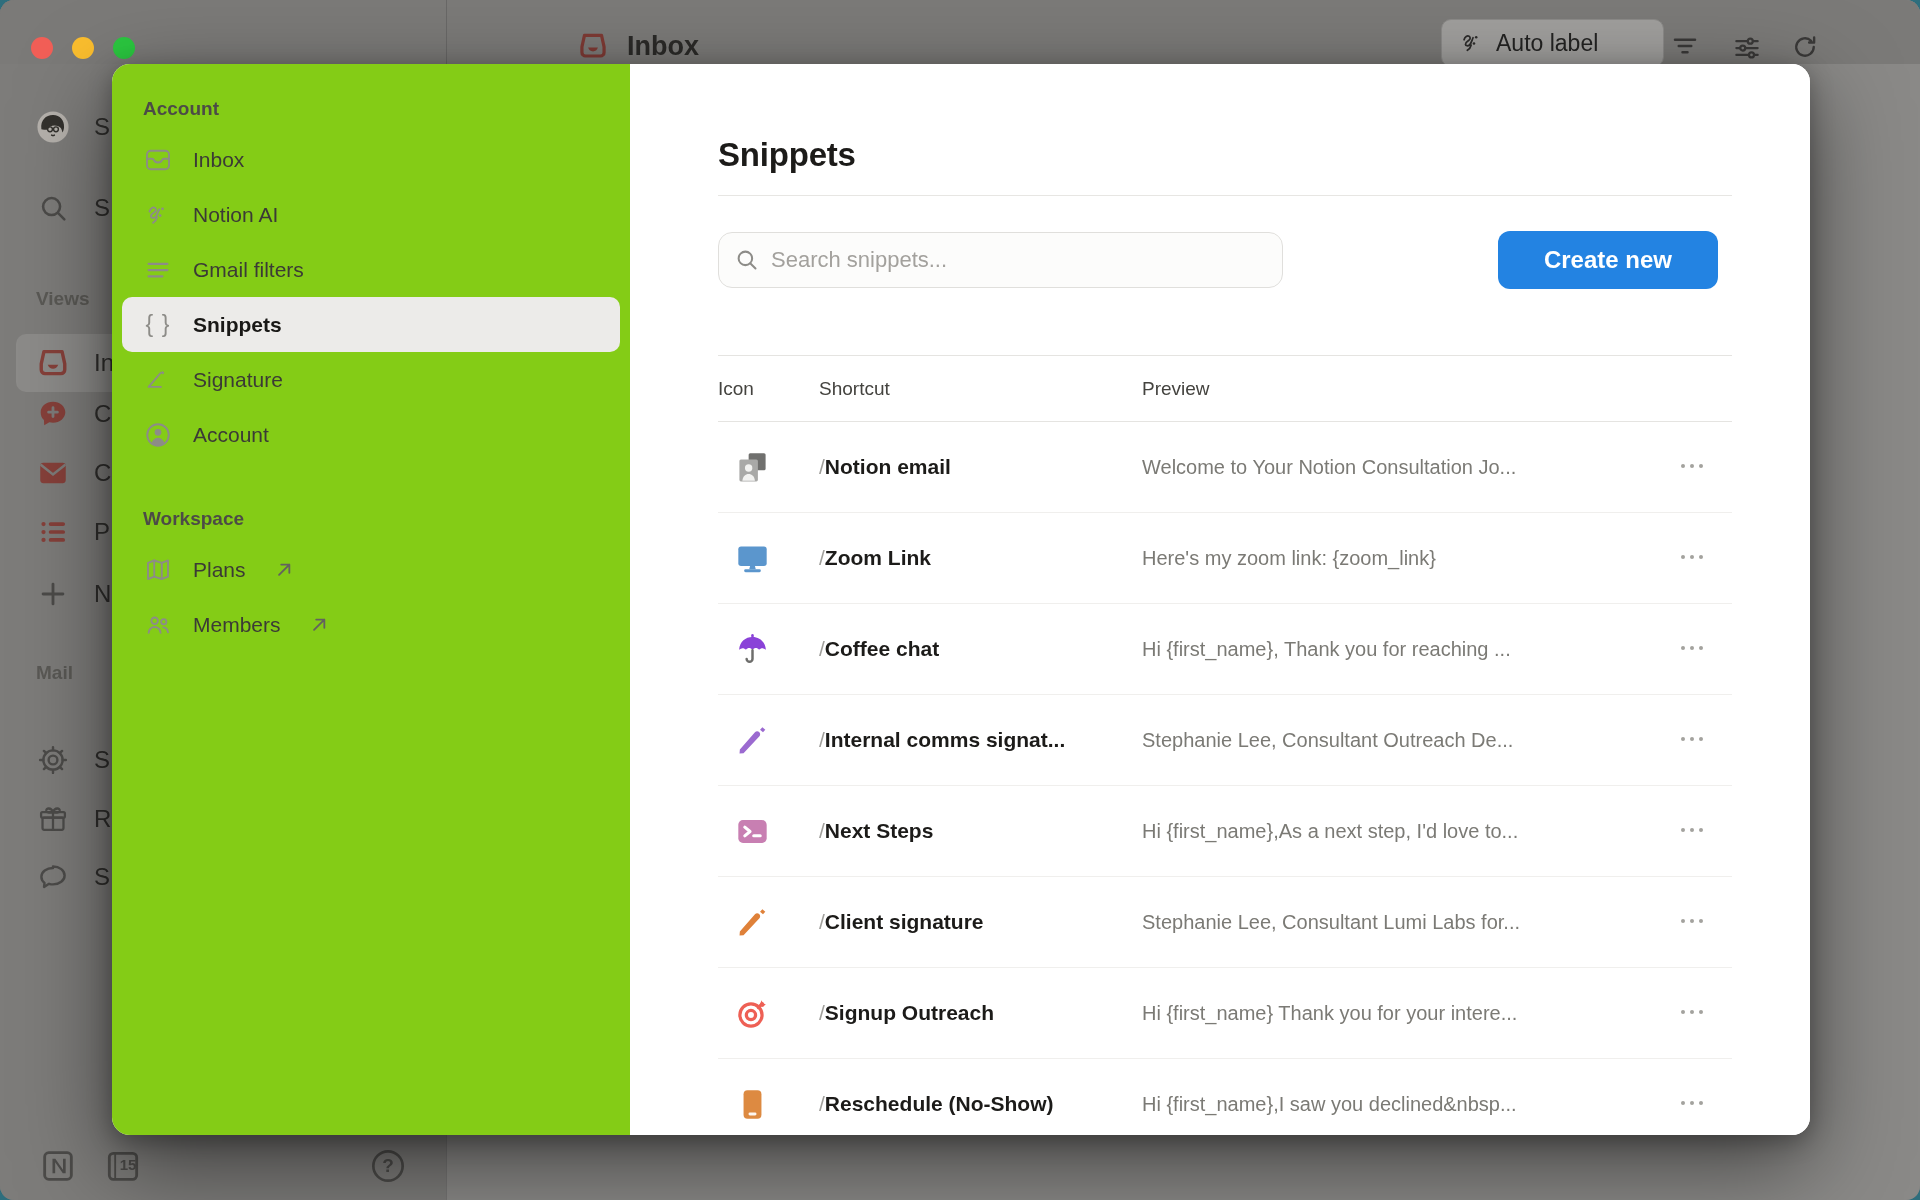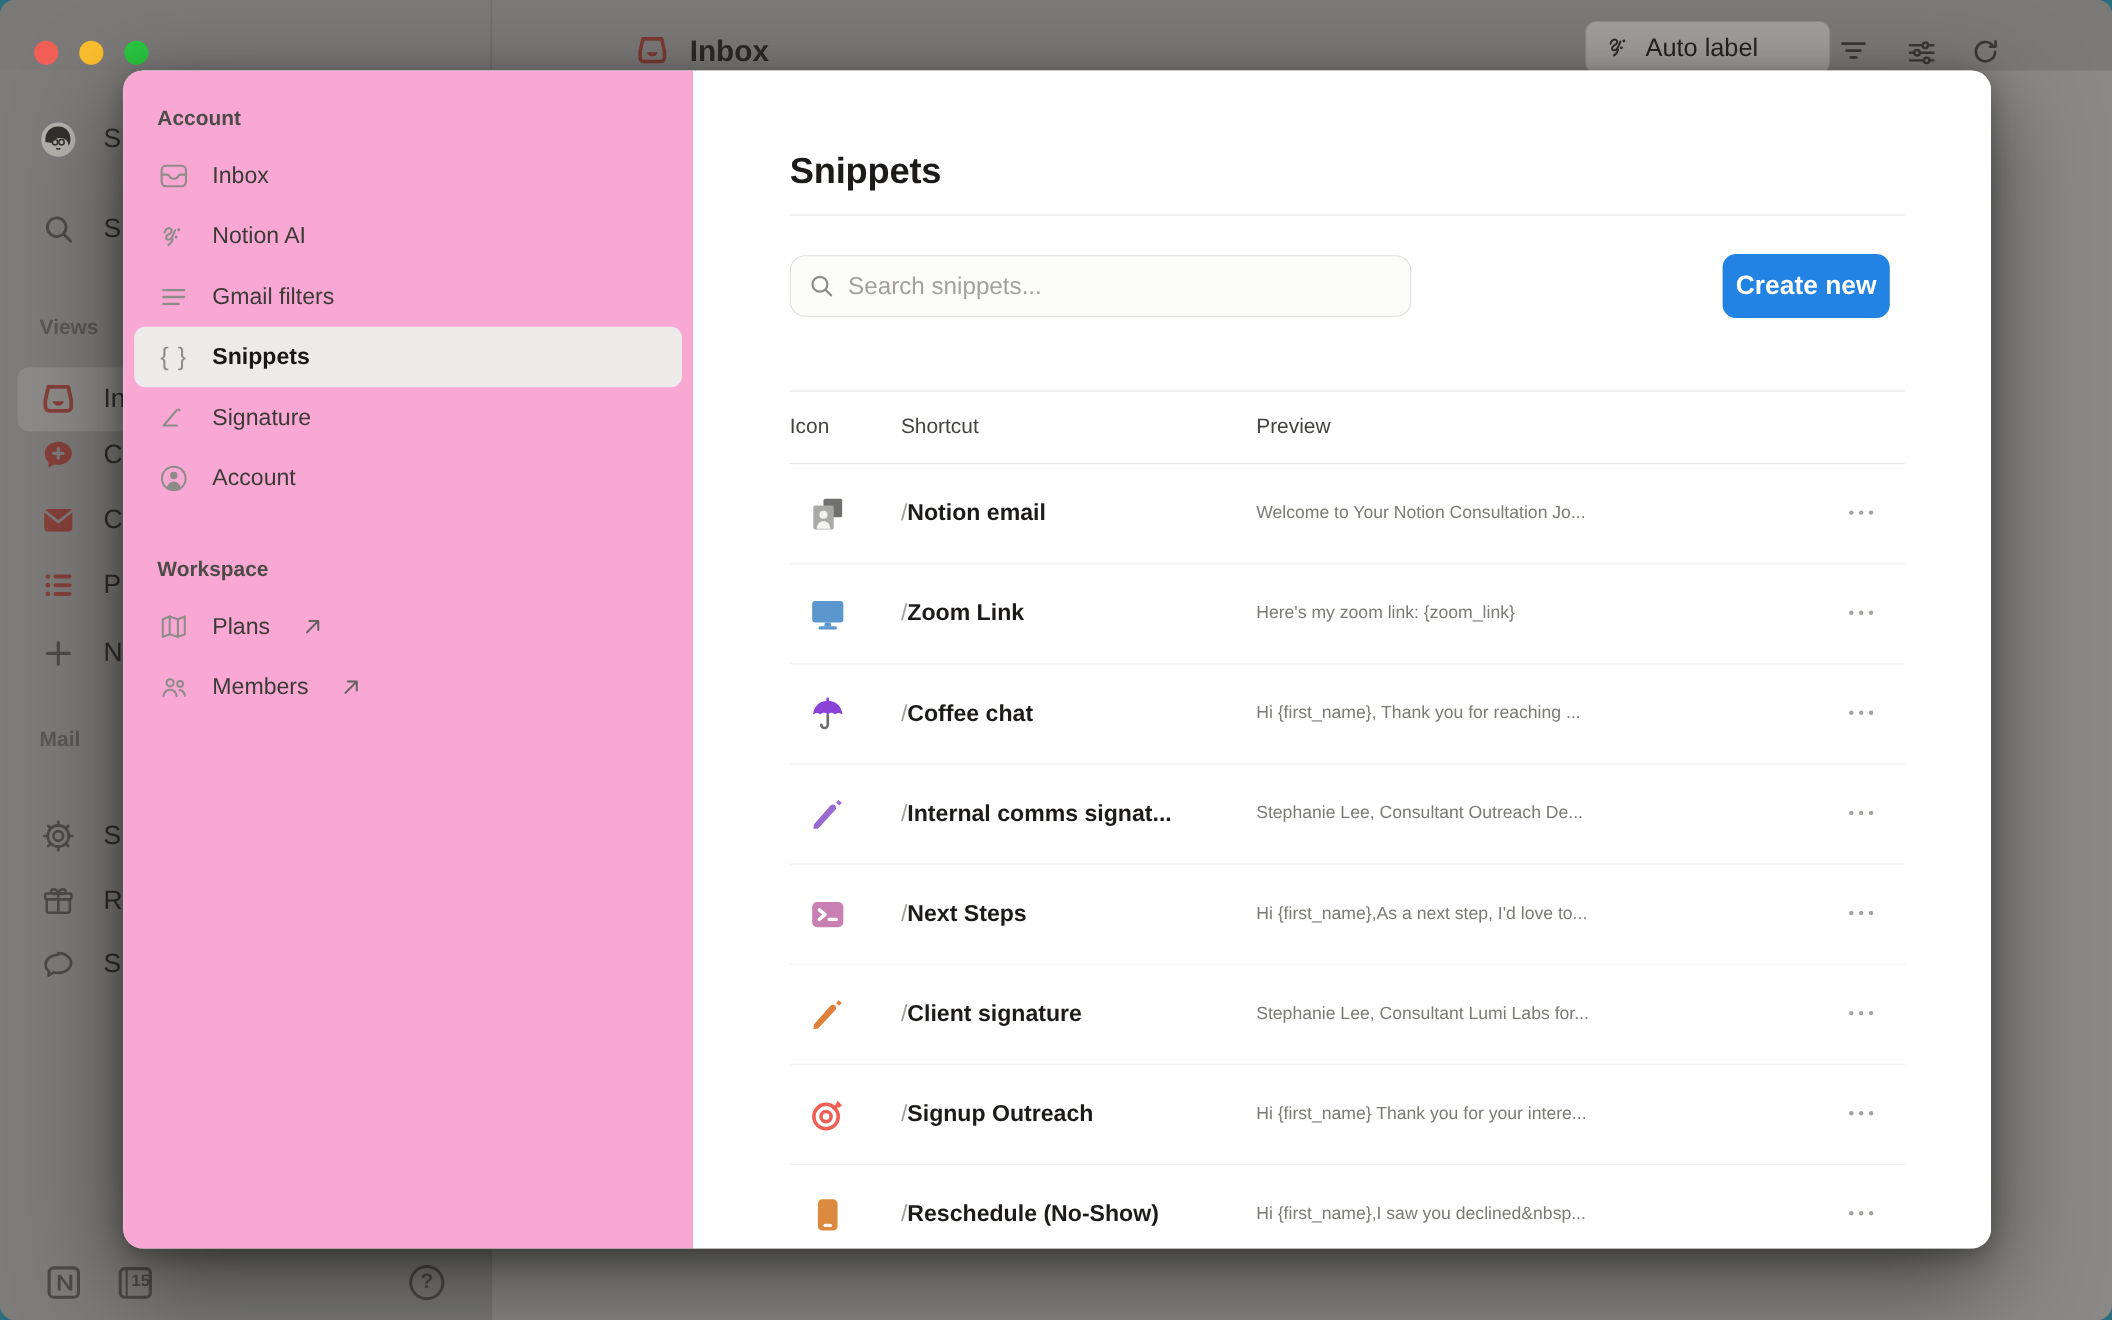--- a/index.html
+++ b/index.html
@@ -41,21 +41,21 @@
   .bg-hicon svg{width:100%;height:100%;}
 
   .dock-item{position:absolute;top:1146px;width:40px;height:40px;color:#4c4b49;}
   .dock-item svg{position:absolute;inset:0;width:100%;height:100%;}
   .dock-num{position:absolute;left:10px;top:10px;width:30px;text-align:center;font-size:15px;font-weight:700;color:#4c4b49;}
   .dock-q{position:absolute;inset:0;display:flex;align-items:center;justify-content:center;font-size:19px;font-weight:700;color:#4c4b49;}
 
   
   .modal{position:absolute;left:112px;top:64px;width:1698px;height:1071px;border-radius:18px;overflow:hidden;
     display:flex;background:#fff;box-shadow:0 30px 90px rgba(0,0,0,.5),0 6px 24px rgba(0,0,0,.3);}
-  .m-side{width:518px;flex:0 0 auto;background:#f9a8d4;padding-top:34px;box-sizing:border-box;}
+  .m-side{width:518px;flex:0 0 auto;background:#84cc16;padding-top:34px;box-sizing:border-box;}
   .msec-header{margin:0 0 12px 31px;font-size:19px;font-weight:600;color:#4c4b47;}
   .msec + .msec{margin-top:46px;}
   .ms-item{height:55px;margin:0 10px;padding-left:21px;border-radius:10px;display:flex;align-items:center;gap:20px;cursor:default;}
   .ms-item .ico{width:30px;height:30px;color:#8d8c88;display:flex;align-items:center;justify-content:center;flex:0 0 auto;}
   .ms-item .ico svg{width:100%;height:100%;}
   .ms-item .braces{font-size:23px;color:#8d8c88;font-weight:500;letter-spacing:1px;}
   .ms-item .lbl{font-size:21px;color:#3b3a36;white-space:nowrap;}
   .ms-item.selected{background:#ecebe9;}
   .ms-item.selected .lbl{font-weight:600;color:#191816;}
   .ms-item .ext{width:26px;height:26px;color:#63625e;margin-left:6px;}
@@ -64,34 +64,34 @@
   .m-main{flex:1;background:#fff;padding:0 78px 0 88px;box-sizing:border-box;overflow:hidden;}
   .m-title{margin:72px 0 0;font-size:33px;font-weight:700;color:#1c1b19;letter-spacing:-.2px;}
   .m-divider{margin-top:21px;height:1px;background:#e7e6e3;}
   .m-controls{margin-top:35px;display:flex;align-items:center;justify-content:space-between;height:58px;}
   .m-search{position:relative;width:565px;height:56px;}
   .m-search input{width:100%;height:100%;box-sizing:border-box;border:1.5px solid #e0dfdc;border-radius:14px;
     background:#fcfcfb;padding:0 16px 0 52px;font-size:22px;color:#37363融2;outline:none;font-family:inherit;}
   .m-search input::placeholder{color:#a3a19d;}
   .m-search .ico{position:absolute;left:15px;top:14px;width:27px;height:27px;color:#8d8c88;}
   .m-search .ico svg{width:100%;height:100%;}
-  .m-create{height:58px;padding:0 12px;margin-right:14px;border:none;border-radius:12px;background:#2383e2;
+  .m-create{height:58px;padding:0 46px;margin-right:14px;border:none;border-radius:12px;background:#2383e2;
     color:#fff;font-size:24px;font-weight:600;font-family:inherit;cursor:pointer;}
 
   .m-table{margin-top:66px;border-top:1px solid #e5e4e1;}
   .t-head{display:grid;grid-template-columns:101px 323px 1fr 60px;align-items:center;height:65px;border-bottom:1px solid #e5e4e1;}
   .t-head span{font-size:19px;font-weight:500;color:#44433f;}
   .trow{display:grid;grid-template-columns:101px 323px 1fr 60px;align-items:center;height:90px;border-bottom:1px solid #f0efed;}
   .trow .cell-icon{padding-left:16px;}
   .row-ico{display:block;width:37px;height:37px;}
   .row-ico svg{width:100%;height:100%;}
   .trow .slash{font-size:21px;color:#a09f9b;}
   .trow .scname{font-size:21px;font-weight:600;color:#1c1b19;white-space:nowrap;overflow:hidden;}
   .cell-shortcut{display:flex;align-items:baseline;overflow:hidden;padding-right:14px;}
-  .cell-preview{font-size:16px;color:#7b7a75;white-space:nowrap;overflow:hidden;padding-right:10px;}
+  .cell-preview{font-size:20px;color:#7b7a75;white-space:nowrap;overflow:hidden;padding-right:10px;}
   .row-menu{border:none;background:none;padding:0;width:40px;height:30px;color:#a3a29e;cursor:pointer;}
   .row-menu svg{width:30px;height:14px;}
   .t-partial{height:16px;overflow:hidden;}
   .t-partial .row-ico{margin-left:16px;width:34px;height:34px;}
 </style>
 </head>
 <body>
 
 <div class="screen">
   <div class="window">

